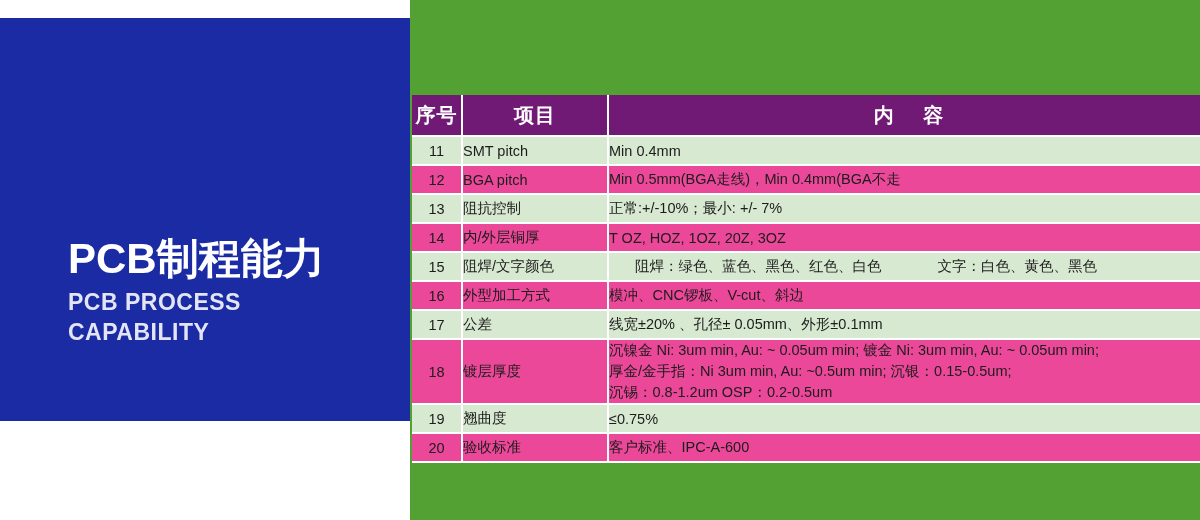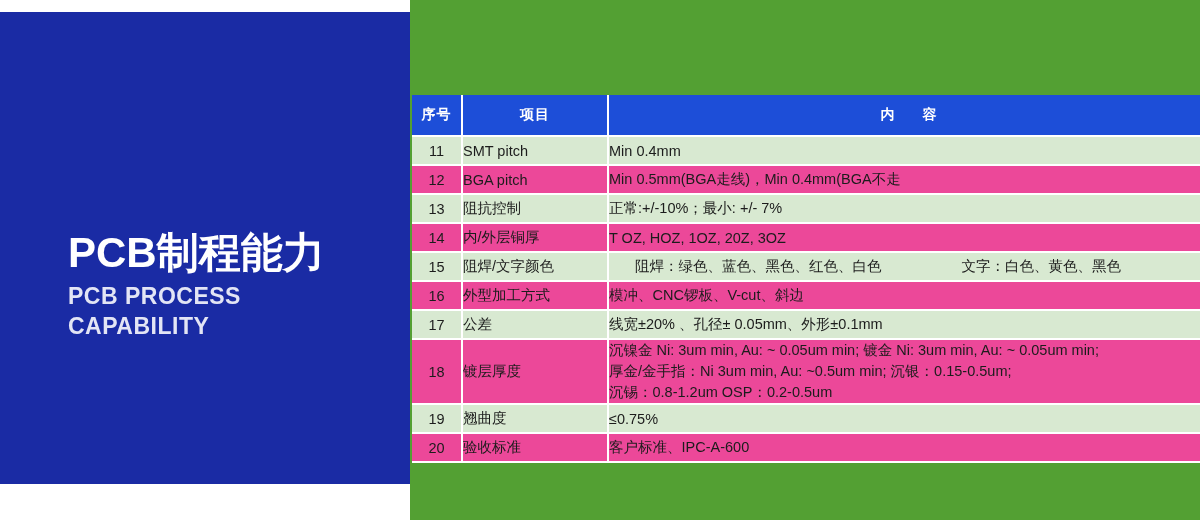--- a/index.html
+++ b/index.html
@@ -16,23 +16,23 @@
     width: 1200px;
     height: 520px;
     overflow: hidden;
     background: #ffffff;
   }
 
   
   .left-panel {
     position: absolute;
     left: 0;
-    top: 12px;
+    top: 18px;
     width: 410px;
-    height: 472px;
+    height: 403px;
     background: #1a2ba4;
     box-sizing: border-box;
   }
   .title-block {
     position: absolute;
     left: 68px;
     top: 218px;
     width: 330px;
   }
   .title-cn {
@@ -72,23 +72,23 @@
   table.spec {
     border-collapse: collapse;
     width: 788px;
     table-layout: fixed;
   }
   table.spec col.c-no      { width: 50px; }
   table.spec col.c-item    { width: 146px; }
   table.spec col.c-content { width: 592px; }
 
   table.spec thead th {
-    background: #1d4ed8;
+    background: #701a75;
     color: #ffffff;
-    font-size: 14px;
+    font-size: 20px;
     font-weight: bold;
     height: 40px;
     padding: 0;
     border-right: 2px solid #ffffff;
     border-bottom: 2px solid #ffffff;
     text-align: center;
     vertical-align: middle;
     letter-spacing: 1px;
   }
   table.spec thead th.th-content {
@@ -125,21 +125,21 @@
   }
 
   
   .split-row {
     display: flex;
     align-items: center;
     width: 100%;
     padding-left: 26px;
   }
   .split-left  { flex: 0 0 auto; }
-  .split-right { margin-left: 80px; flex: 0 0 auto; }
+  .split-right { margin-left: 56px; flex: 0 0 auto; }
 
   
   tr.tall td { height: 62px; }
   .multi {
     line-height: 1.45;
     font-size: 14.5px;
     white-space: nowrap;
   }
 </style>
 </head>

